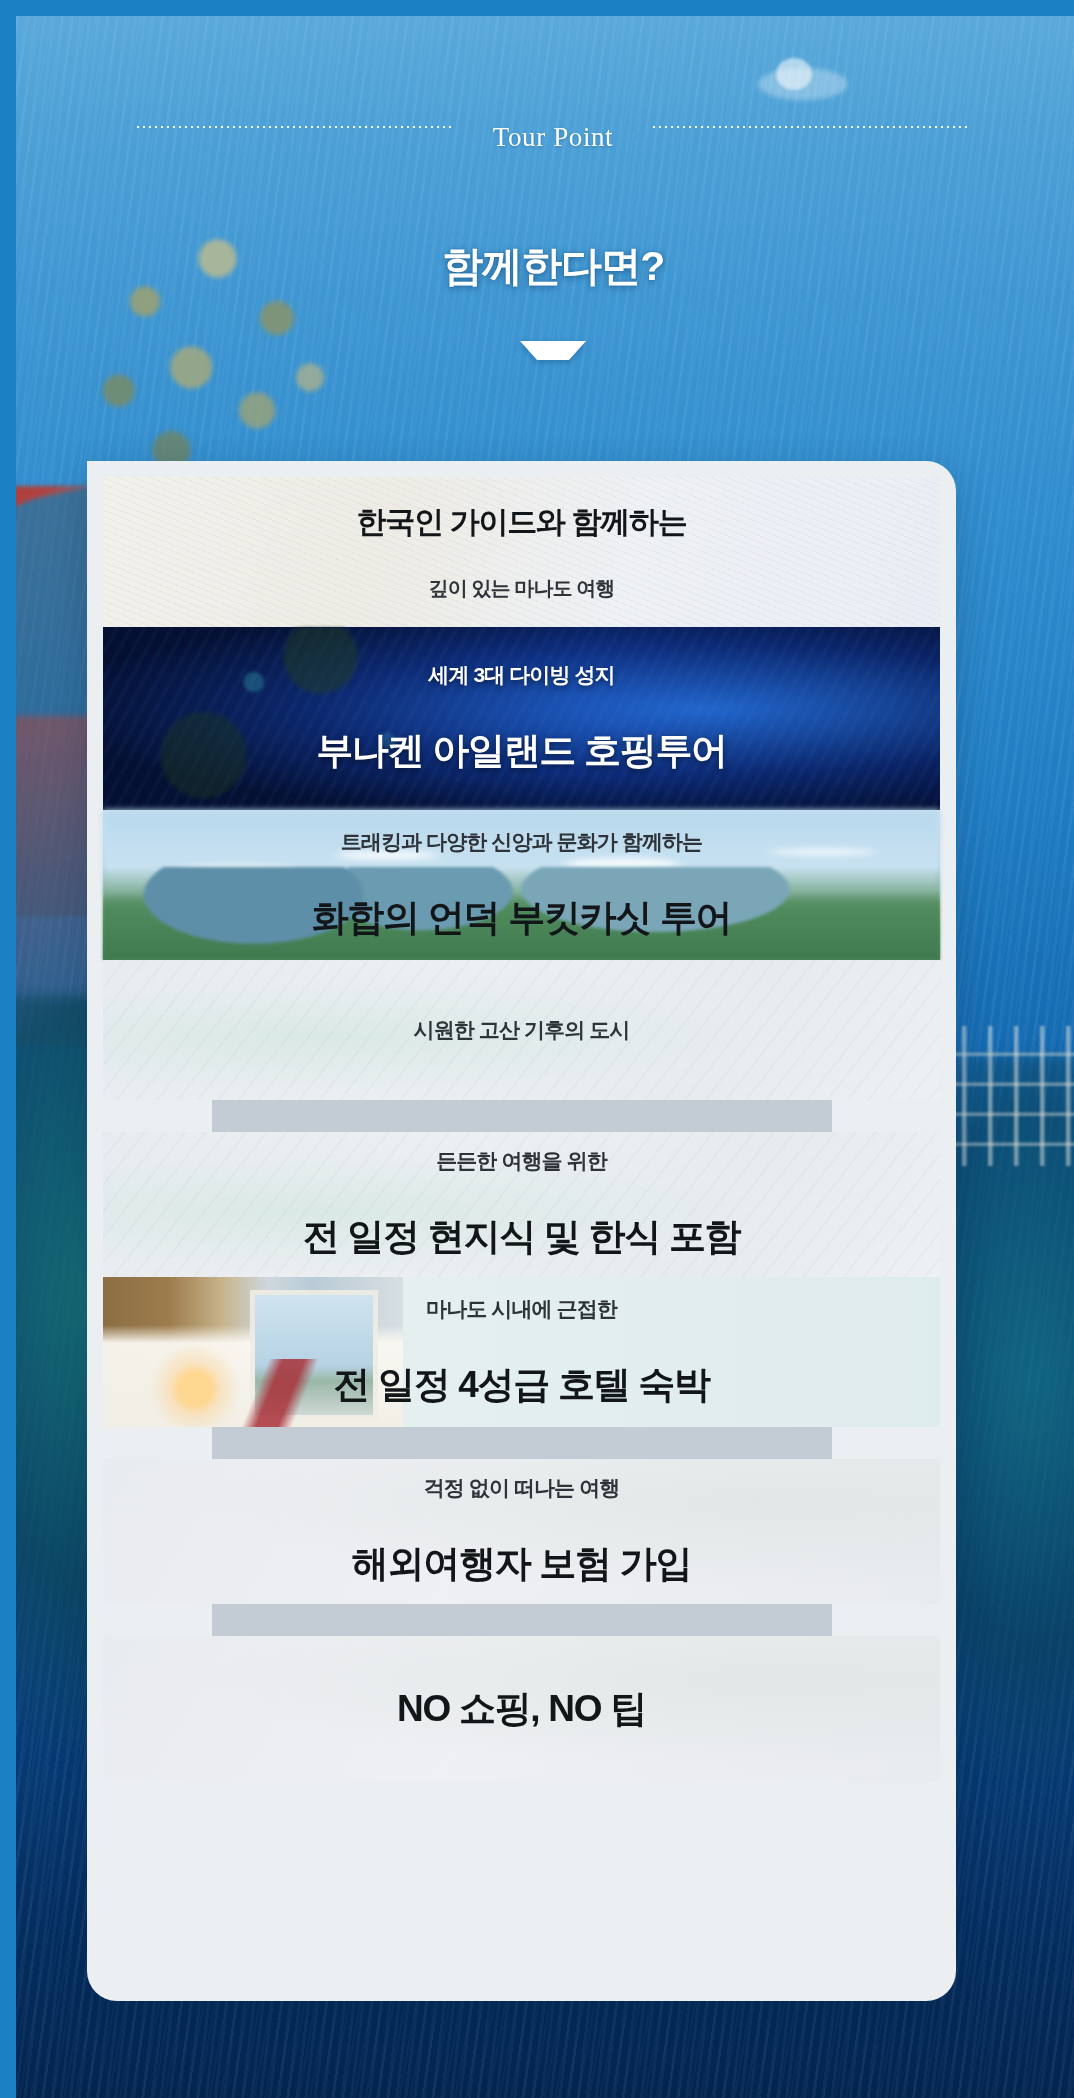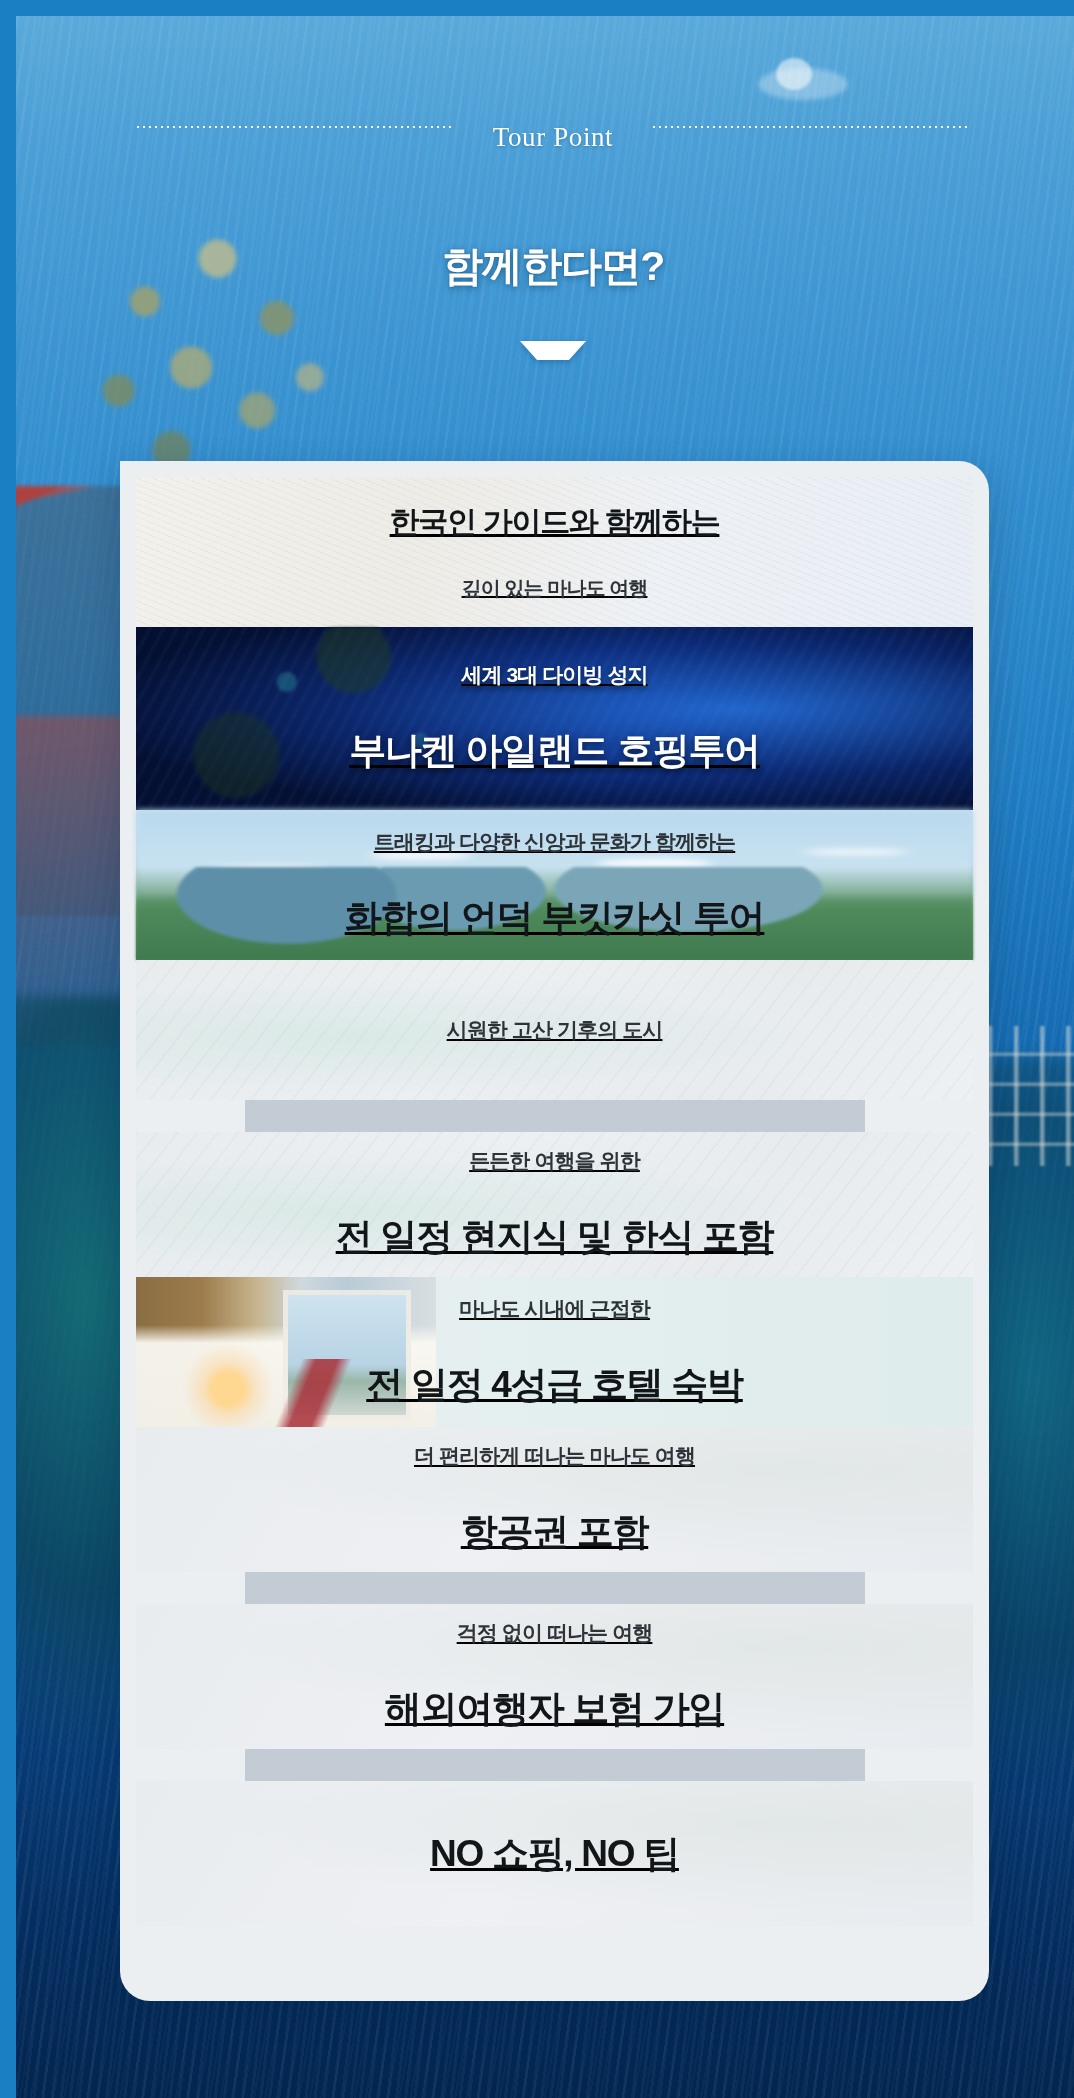--- a/index.html
+++ b/index.html
@@ -112,26 +112,25 @@
   }
   .arrow {
     margin:16px auto 0; width:0; height:0;
     border-left:17px solid transparent; border-right:17px solid transparent;
     border-top:19px solid #ffffff;
     filter:drop-shadow(0 2px 3px rgba(0,60,110,.35));
   }
 
   
   .stack {
-    position:absolute; left:104px; top:445px; width:869px; height:1540px;
+    position:absolute; left:71px; top:445px; width:869px; height:1540px;
     z-index:4; overflow:hidden;
     border-radius:0 30px 30px 30px;
     background:#eceff2;
     box-shadow:0 10px 34px rgba(0,30,60,.22);
-    text-decoration:underline;
   }
   .row {
     position:relative; width:100%;
     display:flex; flex-direction:column; align-items:center; justify-content:center;
     text-align:center;
   }
   .row .sub  { position:relative; z-index:2; font-size:21px; font-weight:bold; color:#2d3338; letter-spacing:-.9px; }
   .row .main { position:relative; z-index:2; font-size:37px; font-weight:bold; color:#121618; letter-spacing:-1.3px; margin-top:5px; }
   .row.light .sub, .row.light .main { color:#ffffff; text-shadow:0 2px 6px rgba(0,0,0,.55); }
   .row .main.only { margin-top:0; }
@@ -278,25 +277,20 @@
       <div class="rowbg bg-mist"></div>
       <div class="sub">든든한 여행을 위한</div>
       <div class="main">전 일정 현지식 및 한식 포함</div>
     </div>
     <div class="row" style="height: 150px;">
       <div class="rowbg bg-hotel"></div>
       <div class="hotel-photo"></div>
       <div class="sub">마나도 시내에 근접한</div>
       <div class="main">전 일정 4성급 호텔 숙박</div>
     </div>
-    <div class="row" style="height: 145px;">
-      <div class="rowbg bg-plain"></div>
-      <div class="sub">더 편리하게 떠나는 마나도 여행</div>
-      <div class="main">항공권 포함</div>
-    </div>
     <div class="divider"></div>
     <div class="row" style="height: 145px;">
       <div class="rowbg bg-plain"></div>
       <div class="sub">걱정 없이 떠나는 여행</div>
       <div class="main">해외여행자 보험 가입</div>
     </div>
     <div class="divider"></div>
     <div class="row" style="height: 145px;">
       <div class="rowbg bg-plain"></div>
       <div class="main only">NO 쇼핑, NO 팁</div>

